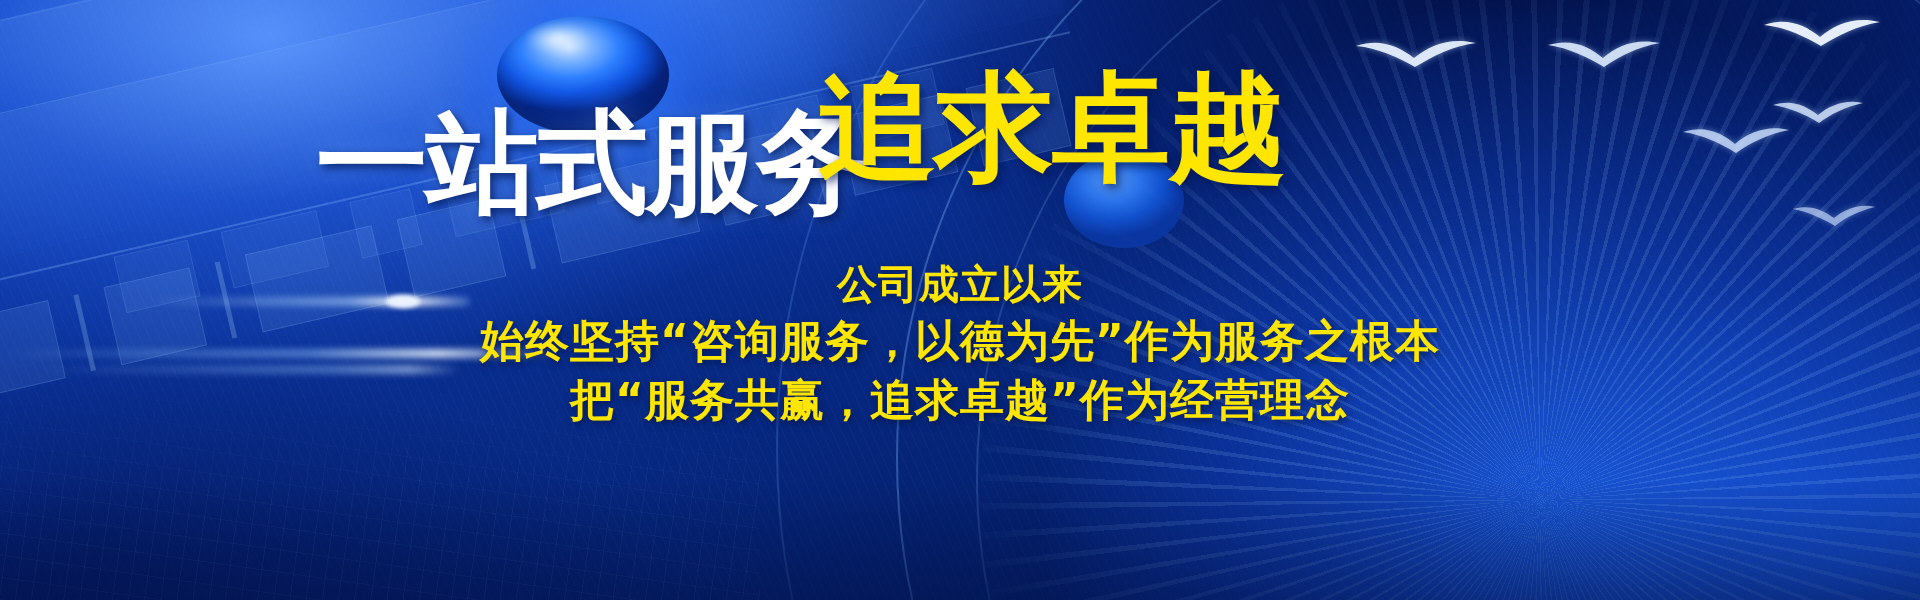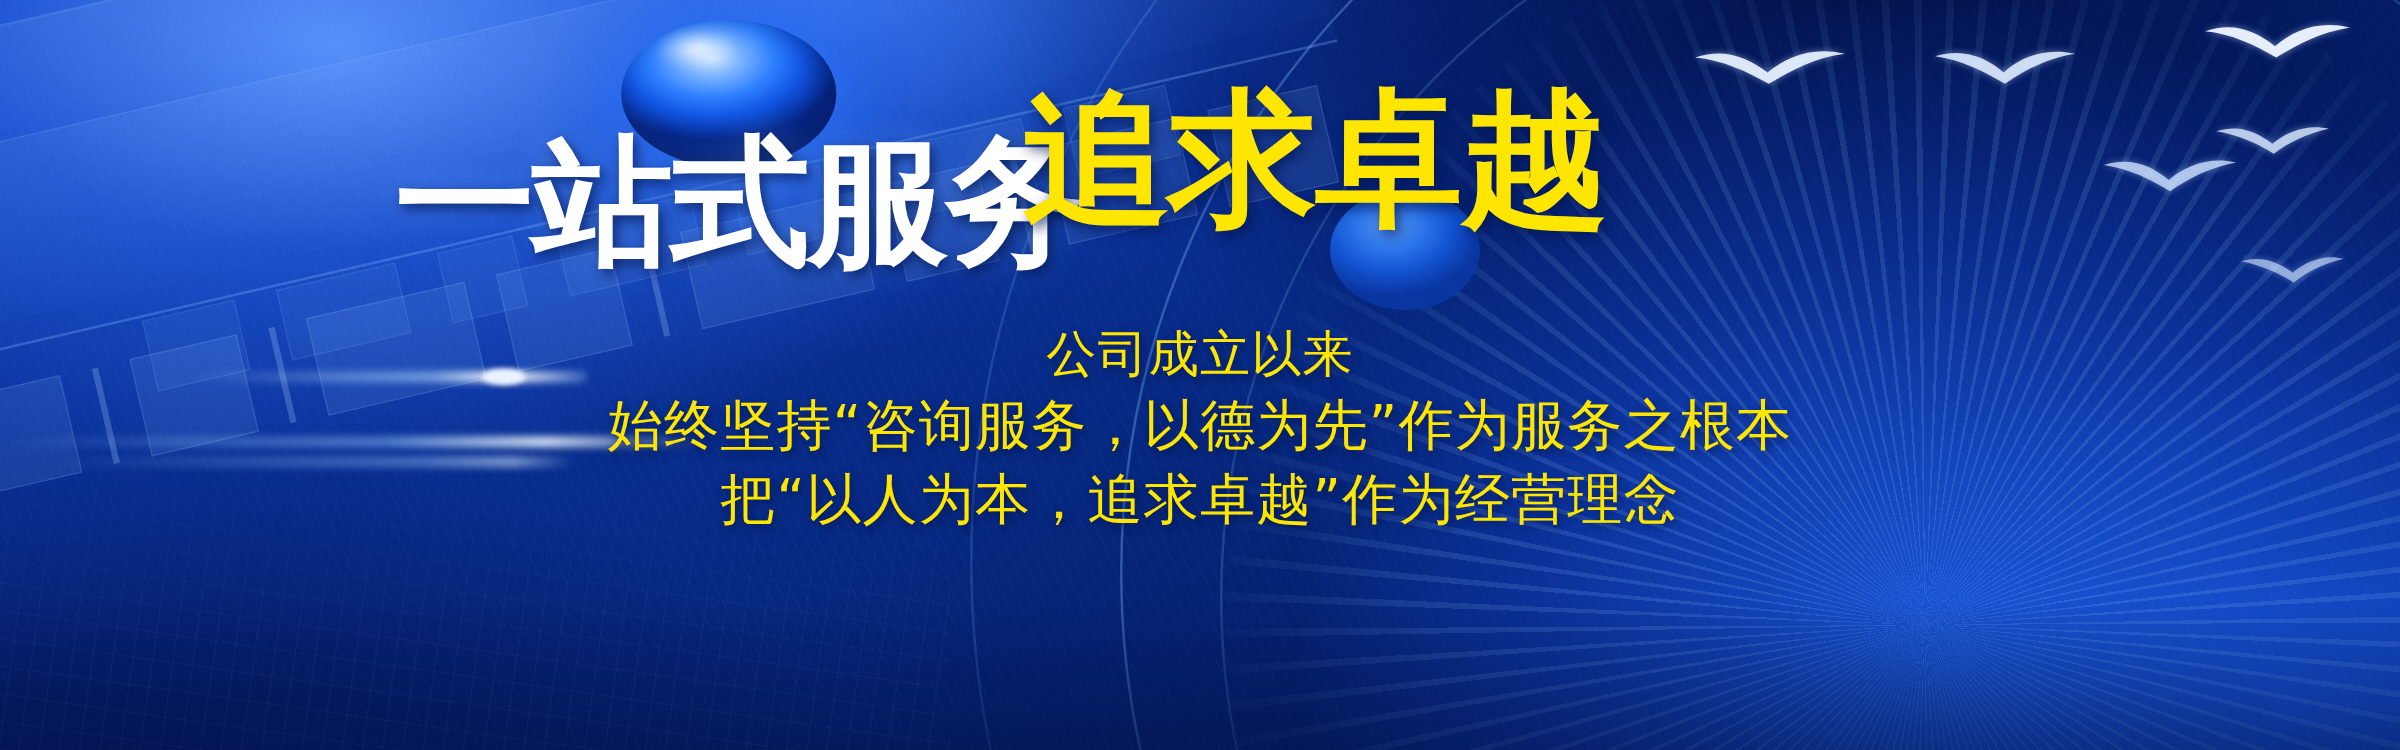--- a/index.html
+++ b/index.html
@@ -143,21 +143,21 @@
     position:absolute;left:818px;top:68px;
     font-size:118px;line-height:1;font-weight:700;color:#ffe600;
     letter-spacing:-1px;
     text-shadow:3px 4px 10px rgba(0,20,80,0.70);
     white-space:nowrap;
   }
 
   
   .copy{
     position:absolute;left:0;top:258px;width:1920px;text-align:center;
-    color:#ffe600;font-weight:400;
+    color:#ffe600;font-weight:700;
     text-shadow:2px 3px 7px rgba(0,18,70,0.70);
   }
   .copy .ln{font-size:40px;line-height:1.34;white-space:nowrap;letter-spacing:1px;}
   .copy .ln.big{font-size:44px;}
 
   
   .bot-fade{
     position:absolute;left:0;bottom:0;width:100%;height:120px;
     background:linear-gradient(to top, rgba(2,18,74,0.55) 0%, rgba(0,0,0,0) 100%);
   }
@@ -255,17 +255,17 @@
   </div>
 
   <div class="headline">
     <div class="hl-white">一站式服务</div>
     <div class="hl-yellow">追求卓越</div>
   </div>
 
   <div class="copy">
     <div class="ln">公司成立以来</div>
     <div class="ln big">始终坚持“咨询服务，以德为先”作为服务之根本</div>
-    <div class="ln big">把“以人为本，追求卓越”作为经营理念</div>
+    <div class="ln big">把“服务共赢，追求卓越”作为经营理念</div>
   </div>
 
   <div class="bot-fade"></div>
 </div>
 
 </body></html>

